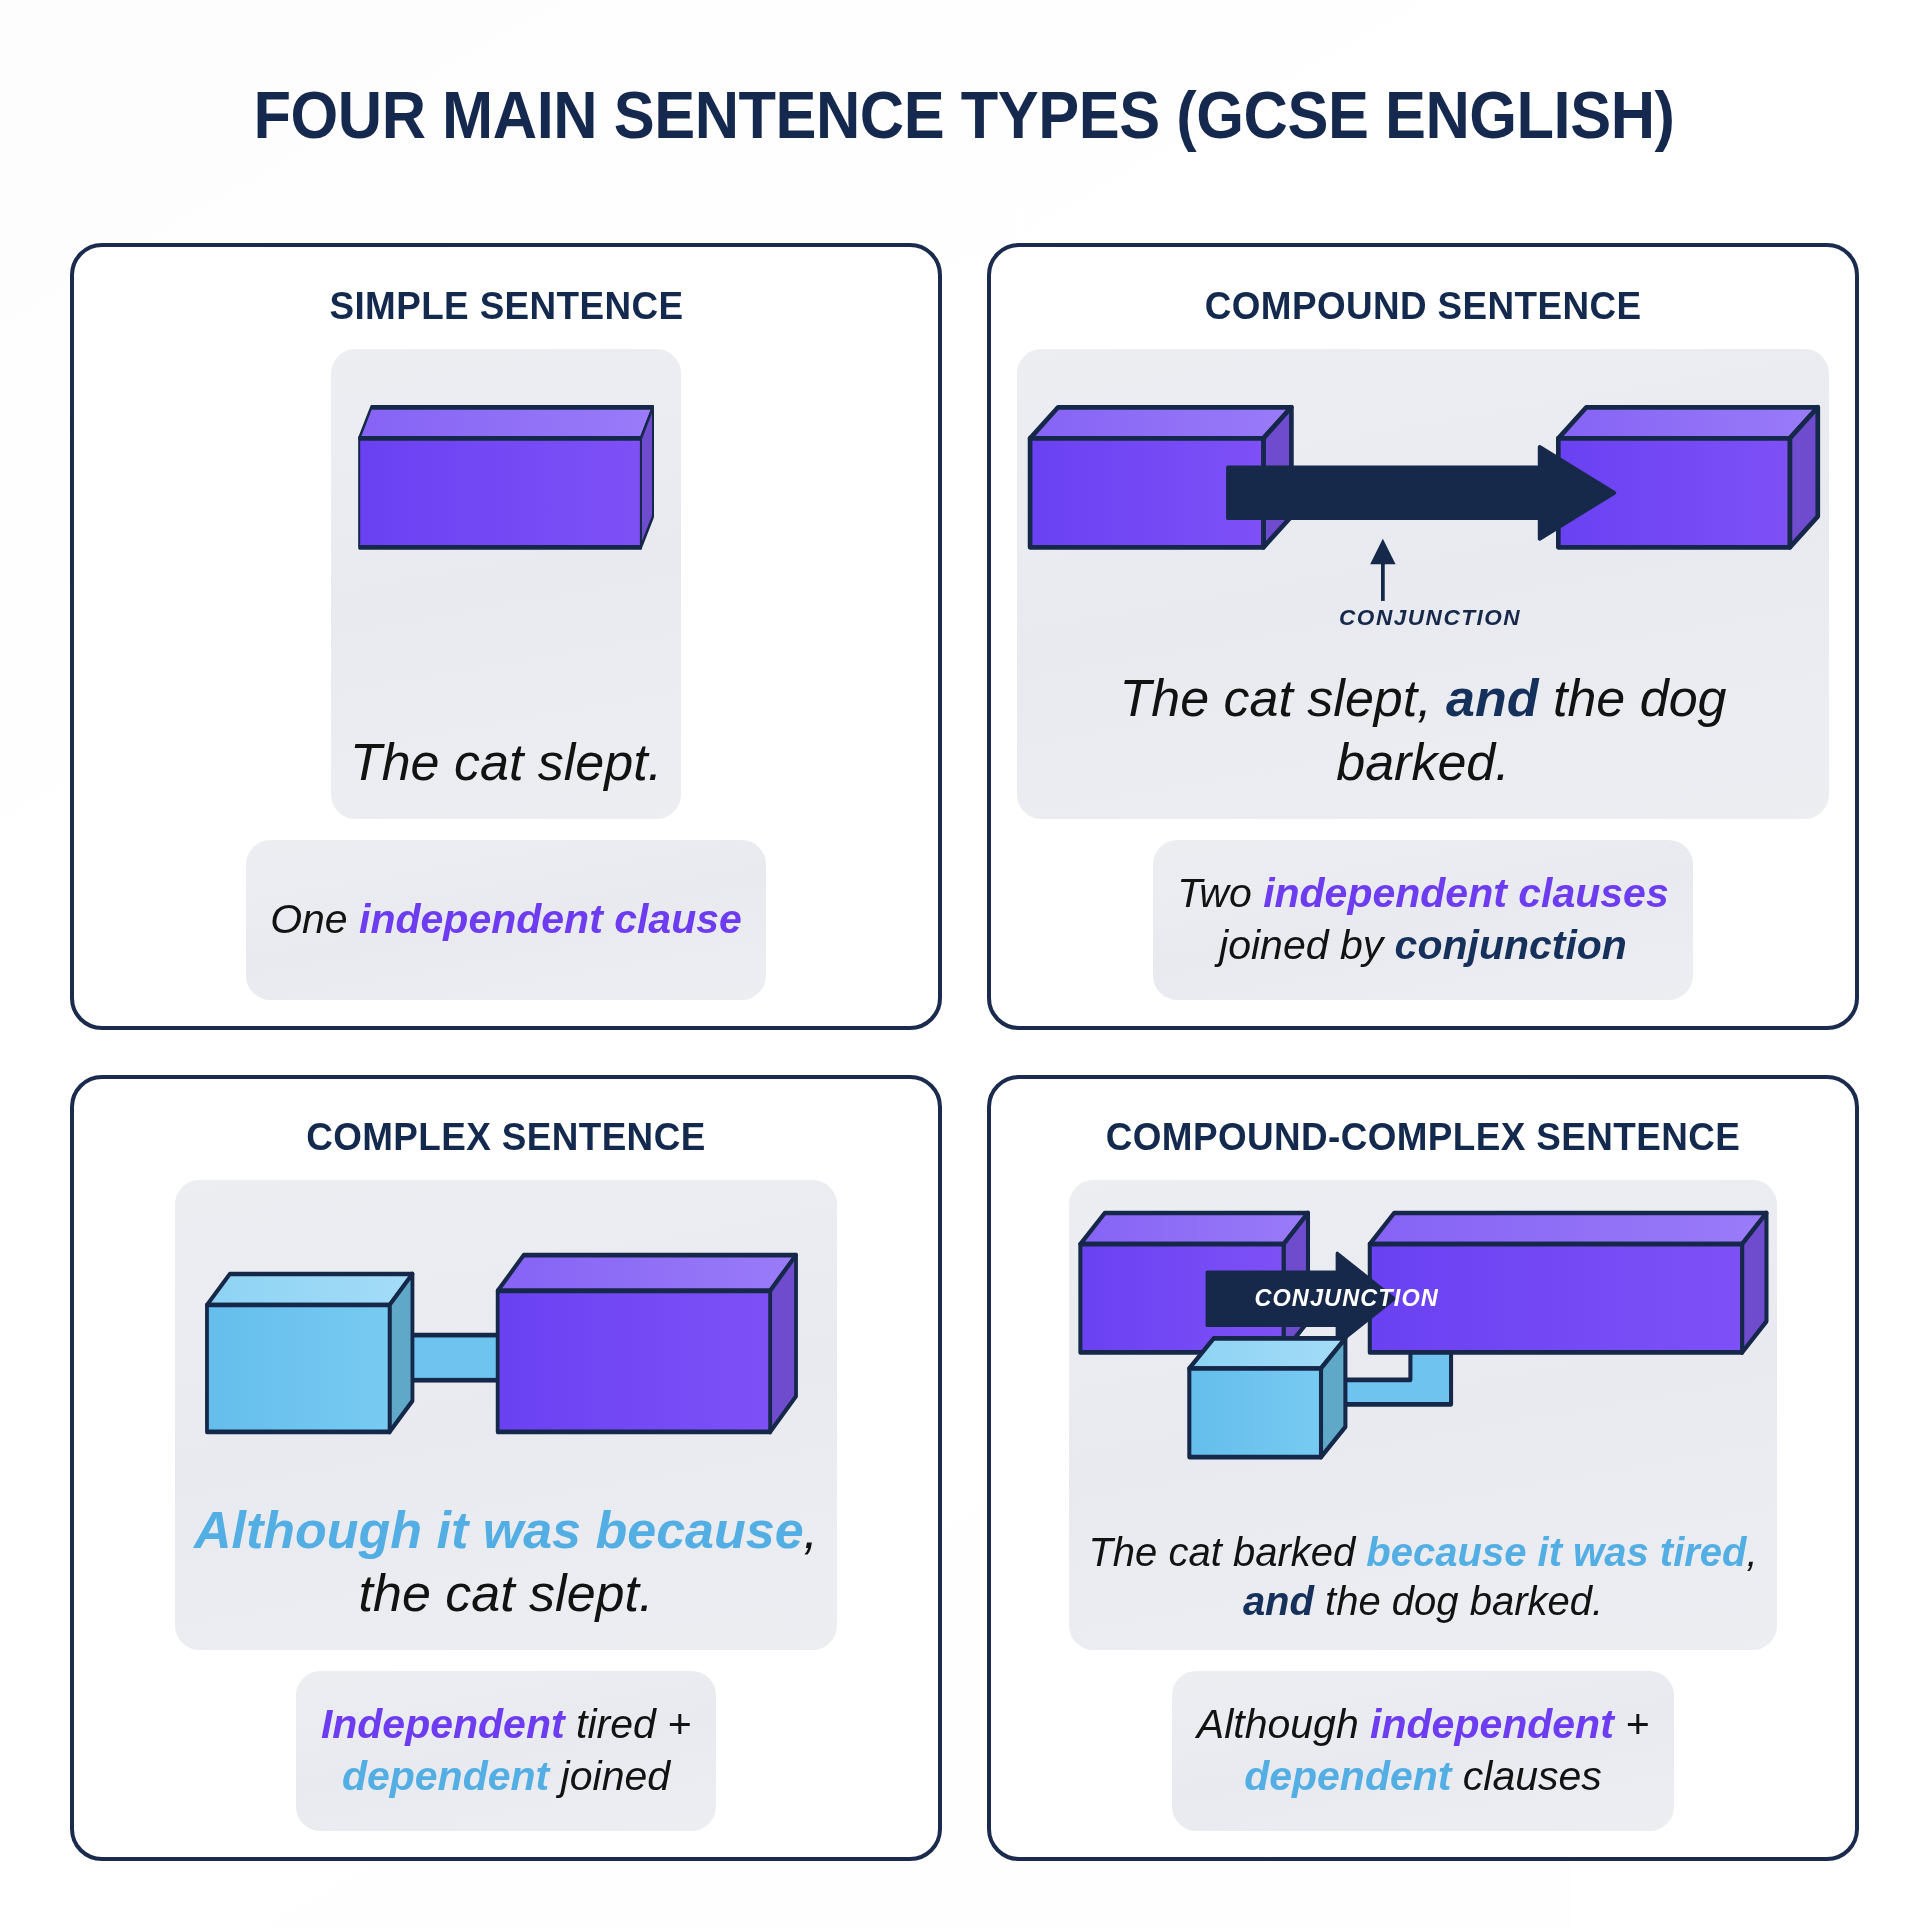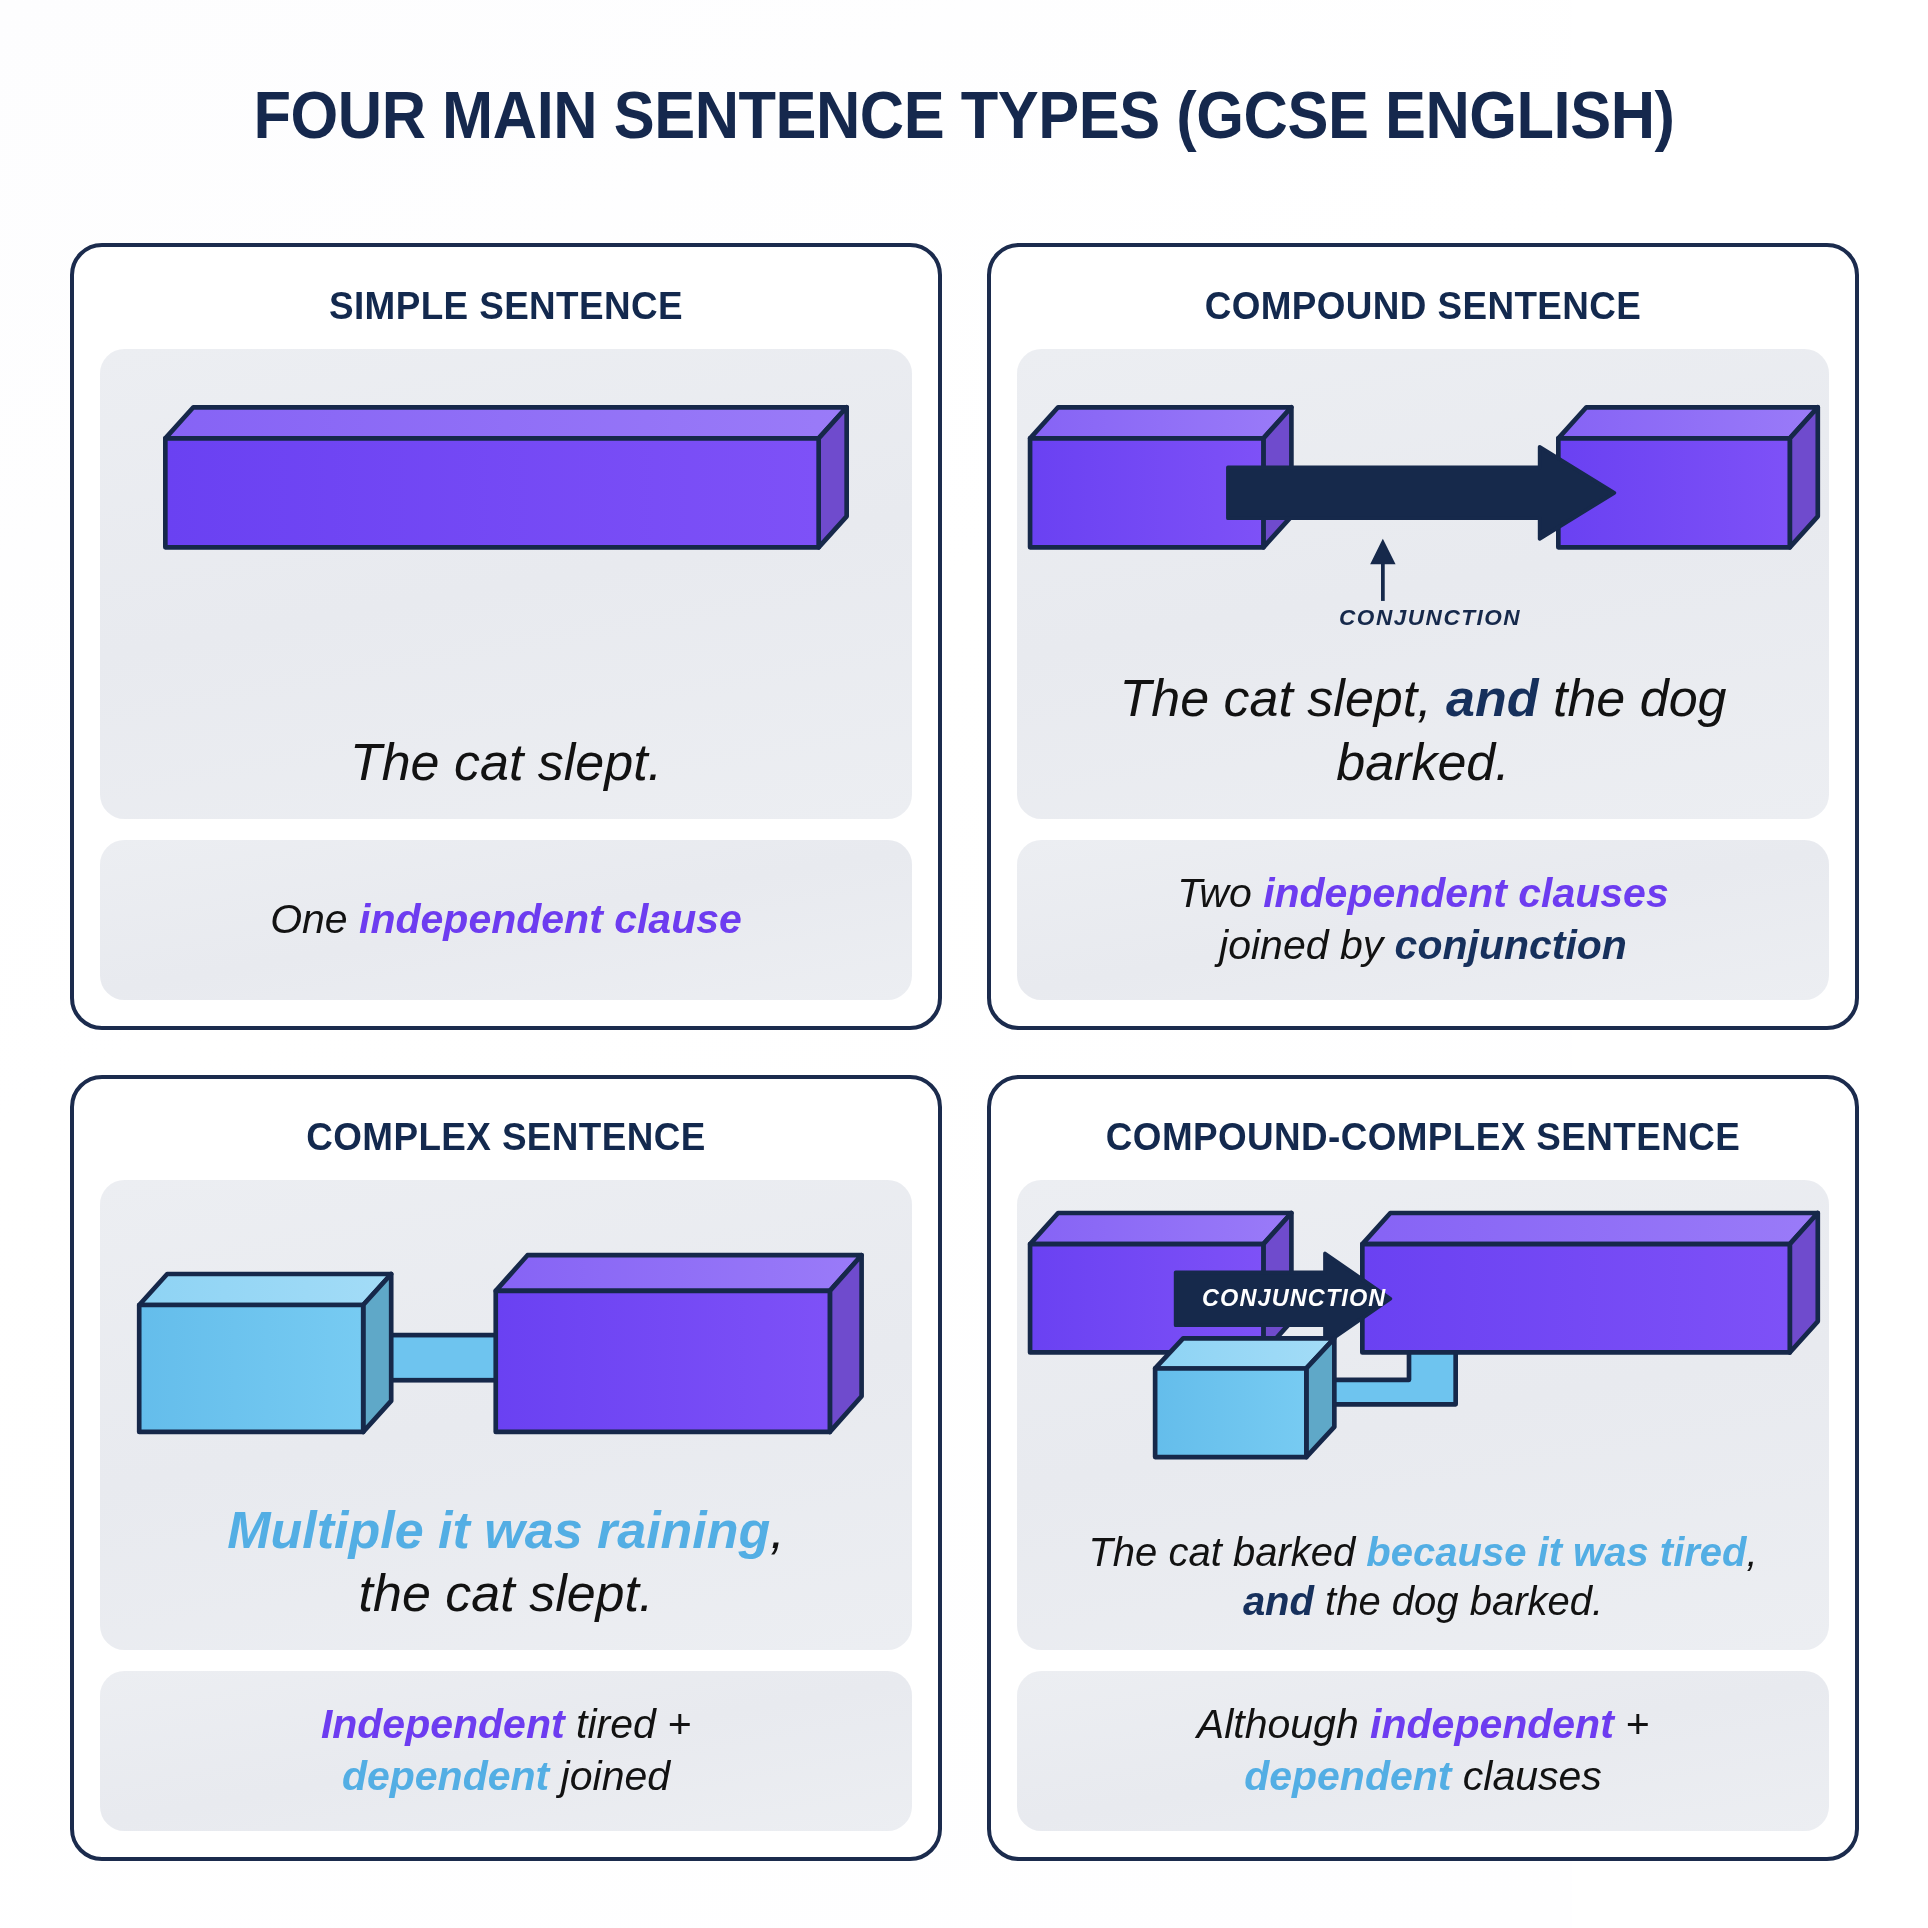--- a/index.html
+++ b/index.html
@@ -50,20 +50,21 @@
   }
 
   .panel {
     border: 4.7px solid #1b2b4d;
     border-radius: 32px;
     background: #ffffff;
     padding: 24.5px 26px 26px 26px;
     display: flex;
     flex-direction: column;
     position: relative;
+    align-items: center;
   }
 
   .panel-title {
     text-align: center;
     font-size: 38px;
     font-weight: 700;
     color: #13294e;
     letter-spacing: 0.4px;
     margin-top: 13px;
     margin-bottom: 21px;
@@ -267,21 +268,21 @@
             <polygon points="42,133 72,100 312,100 282,133" fill="url(#bTop3)" stroke="#16284a" stroke-width="5" stroke-linejoin="round"></polygon>
             <polygon points="282,133 312,100 312,235 282,268" fill="#5fa8c8" stroke="#16284a" stroke-width="5" stroke-linejoin="round"></polygon>
             <rect x="42" y="133" width="240" height="135" fill="url(#bFront3)" stroke="#16284a" stroke-width="5" stroke-linejoin="round"></rect>
 
             <polygon points="424,118 458,80 816,80 782,118" fill="url(#pTop3)" stroke="#16284a" stroke-width="5" stroke-linejoin="round"></polygon>
             <polygon points="782,118 816,80 816,230 782,268" fill="#6f4bcd" stroke="#16284a" stroke-width="5" stroke-linejoin="round"></polygon>
             <rect x="424" y="118" width="358" height="150" fill="url(#pFront3)" stroke="#16284a" stroke-width="5" stroke-linejoin="round"></rect>
           </svg>
         </div>
         <div class="example">
-          <span class="dep">Multiple it was raining</span><span>,</span><br>
+          <span class="dep">Although it was because</span><span>,</span><br>
           <span>the cat slept.</span>
         </div>
       </div>
 
       <div class="card card-sub">
         <div>
           <span class="ind">Independent</span><span> tired +</span><br>
           <span class="dep">dependent</span><span> joined</span>
         </div>
       </div>

